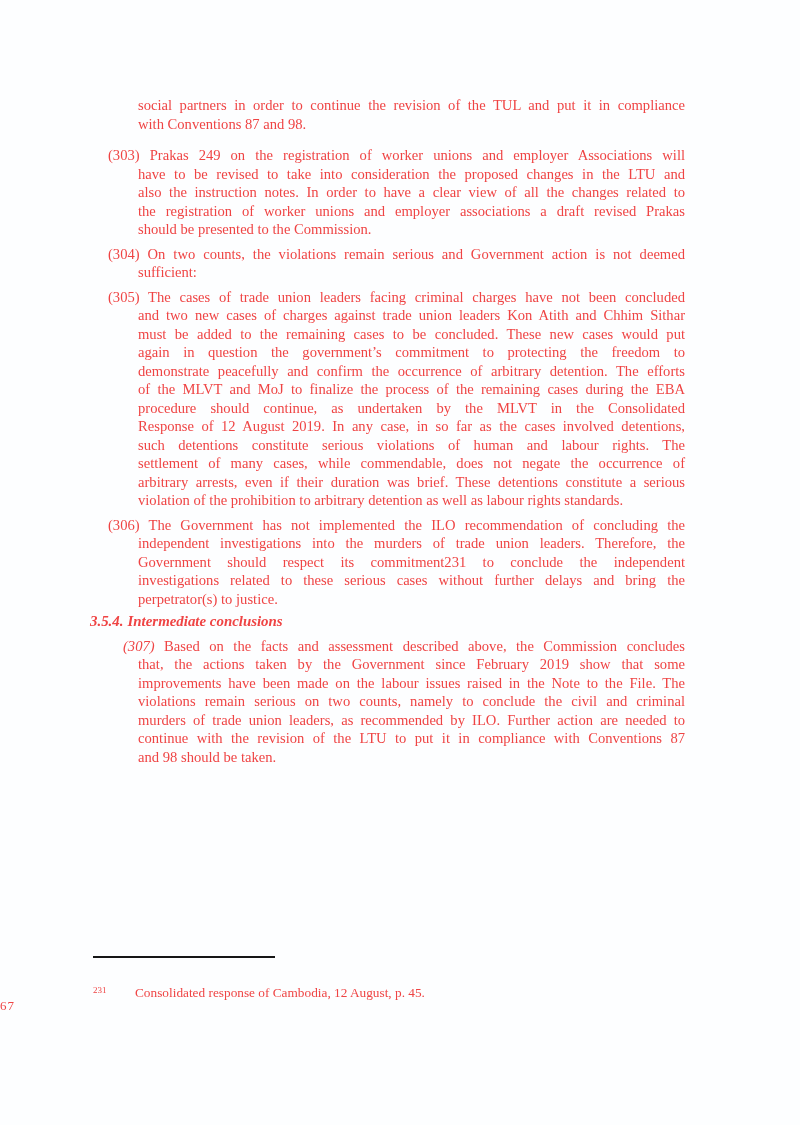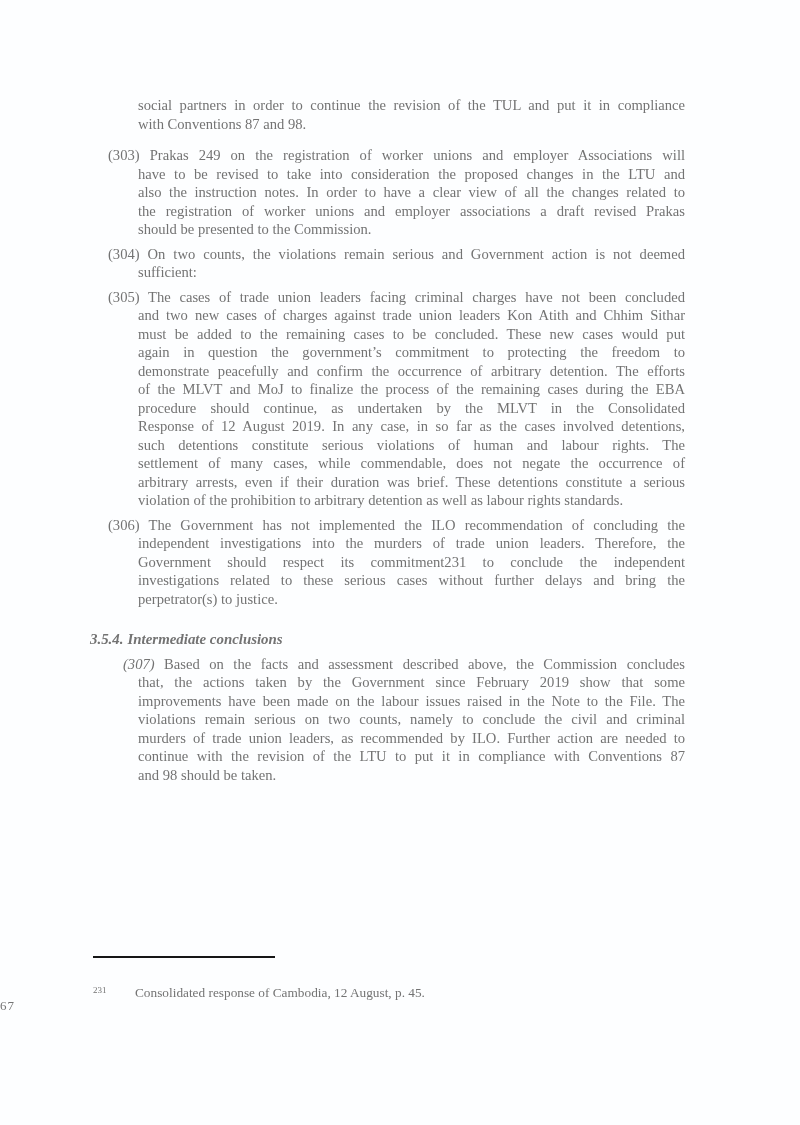--- a/index.html
+++ b/index.html
@@ -3,21 +3,21 @@
 <meta charset="utf-8">
 <style>
   html, body { margin: 0; padding: 0; background: #ffffff; }
   .page {
     position: relative;
     width: 800px;
     height: 1125px;
     background: #fdfeff;
     overflow: hidden;
     font-family: "Liberation Serif", serif;
-    color: #737373;
+    color: #ef4444;
   }
   #doc-body {
     position: absolute;
     left: 90px;
     top: 96px;
     width: 595px;
   }
   .line {
     font-size: 14.6px;
     line-height: 18.5px;
@@ -30,21 +30,21 @@
     text-align-last: justify;
   }
   .line.first { padding-left: 18px; }
   .para.italic .line.first { padding-left: 33px; }
   .para.italic .marker { font-style: italic; }
   .line.cont { padding-left: 48px; }
   .para { margin-top: 6px; }
   .para.intro { margin-top: 0; }
   #doc-body > .flow-item:nth-child(2) { margin-top: 13px; }
   .section-heading {
-    margin-top: 22px;
+    margin-top: 4px;
     font-weight: bold;
     font-style: italic;
     font-size: 14.9px;
     line-height: 18.5px;
     height: 18.5px;
   }
   .section-heading .num { margin-right: 4px; }
   .footnote-rule {
     position: absolute;
     left: 93px;

